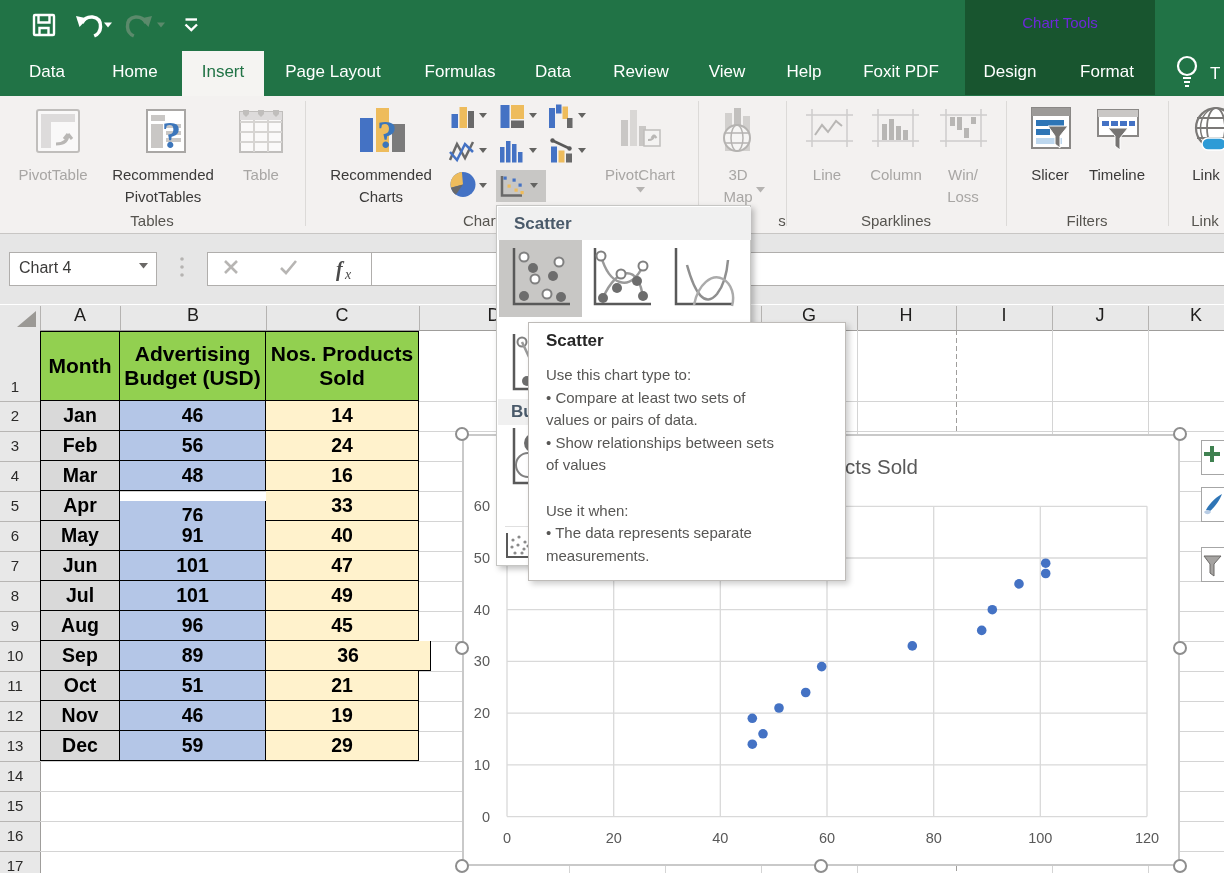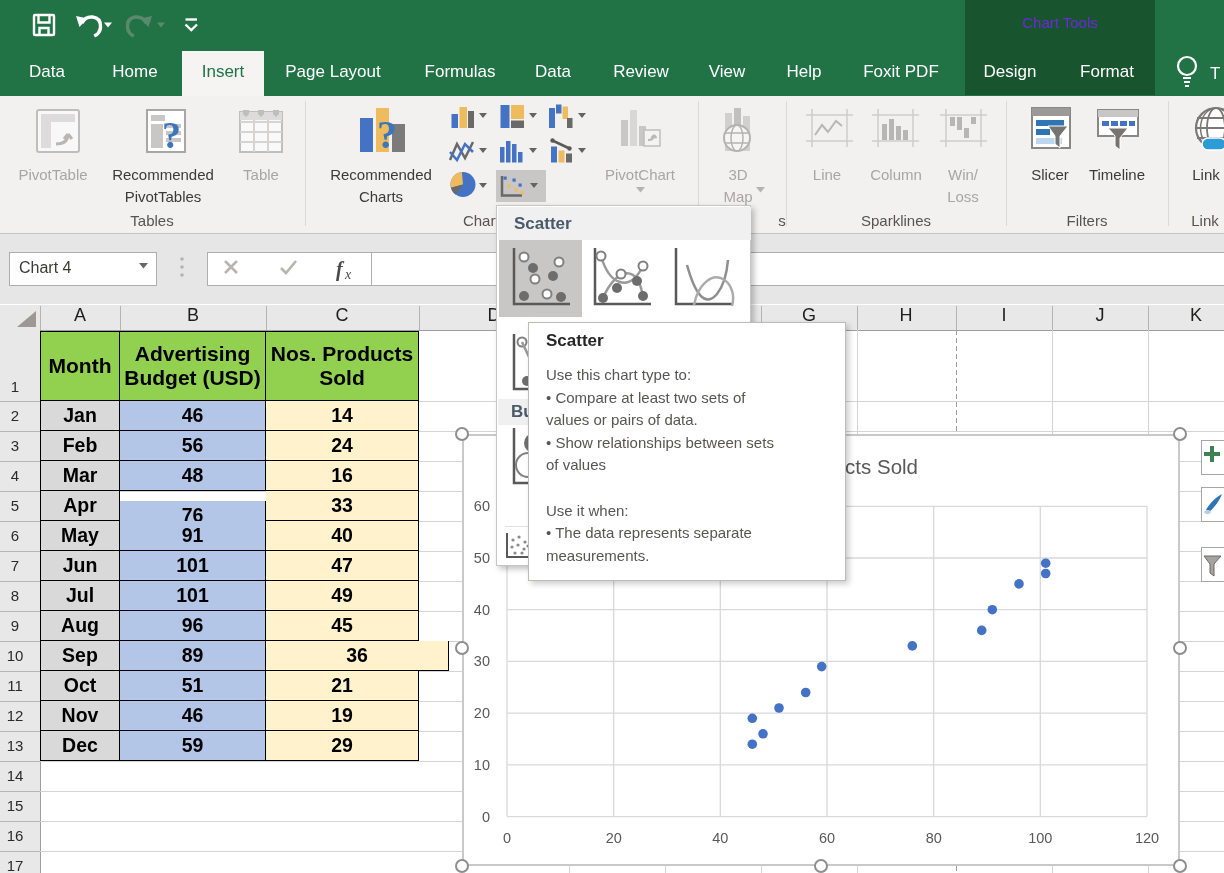--- a/index.html
+++ b/index.html
@@ -414,21 +414,21 @@
 <div class="abs cell" style="left:120px;top:551px;width:146px;height:30px;background:#b4c6e7;font-size:19.5px;">101</div>
 <div class="abs cell" style="left:266px;top:551px;width:153px;height:30px;background:#fff2cc;font-size:19.5px;">47</div>
 <div class="abs cell" style="left:40px;top:581px;width:80px;height:30px;background:#d9d9d9;border-left:1.5px solid #000;font-size:19.5px;">Jul</div>
 <div class="abs cell" style="left:120px;top:581px;width:146px;height:30px;background:#b4c6e7;font-size:19.5px;">101</div>
 <div class="abs cell" style="left:266px;top:581px;width:153px;height:30px;background:#fff2cc;font-size:19.5px;">49</div>
 <div class="abs cell" style="left:40px;top:611px;width:80px;height:30px;background:#d9d9d9;border-left:1.5px solid #000;font-size:19.5px;">Aug</div>
 <div class="abs cell" style="left:120px;top:611px;width:146px;height:30px;background:#b4c6e7;font-size:19.5px;">96</div>
 <div class="abs cell" style="left:266px;top:611px;width:153px;height:30px;background:#fff2cc;font-size:19.5px;">45</div>
 <div class="abs cell" style="left:40px;top:641px;width:80px;height:30px;background:#d9d9d9;border-left:1.5px solid #000;font-size:19.5px;">Sep</div>
 <div class="abs cell" style="left:120px;top:641px;width:146px;height:30px;background:#b4c6e7;font-size:19.5px;">89</div>
-<div class="abs cell" style="left:266px;top:641px;width:183px;height:30px;background:#fff2cc;font-size:19.5px;">36</div>
+<div class="abs cell" style="left:266px;top:641px;width:165px;height:30px;background:#fff2cc;font-size:19.5px;">36</div>
 <div class="abs cell" style="left:40px;top:671px;width:80px;height:30px;background:#d9d9d9;border-left:1.5px solid #000;font-size:19.5px;">Oct</div>
 <div class="abs cell" style="left:120px;top:671px;width:146px;height:30px;background:#b4c6e7;font-size:19.5px;">51</div>
 <div class="abs cell" style="left:266px;top:671px;width:153px;height:30px;background:#fff2cc;font-size:19.5px;">21</div>
 <div class="abs cell" style="left:40px;top:701px;width:80px;height:30px;background:#d9d9d9;border-left:1.5px solid #000;font-size:19.5px;">Nov</div>
 <div class="abs cell" style="left:120px;top:701px;width:146px;height:30px;background:#b4c6e7;font-size:19.5px;">46</div>
 <div class="abs cell" style="left:266px;top:701px;width:153px;height:30px;background:#fff2cc;font-size:19.5px;">19</div>
 <div class="abs cell" style="left:40px;top:731px;width:80px;height:30px;background:#d9d9d9;border-left:1.5px solid #000;font-size:19.5px;text-align:center;">Dec</div>
 <div class="abs cell" style="left:120px;top:731px;width:146px;height:30px;background:#b4c6e7;font-size:19.5px;">59</div>
 <div class="abs cell" style="left:266px;top:731px;width:153px;height:30px;background:#fff2cc;font-size:19.5px;">29</div>
 </div>

